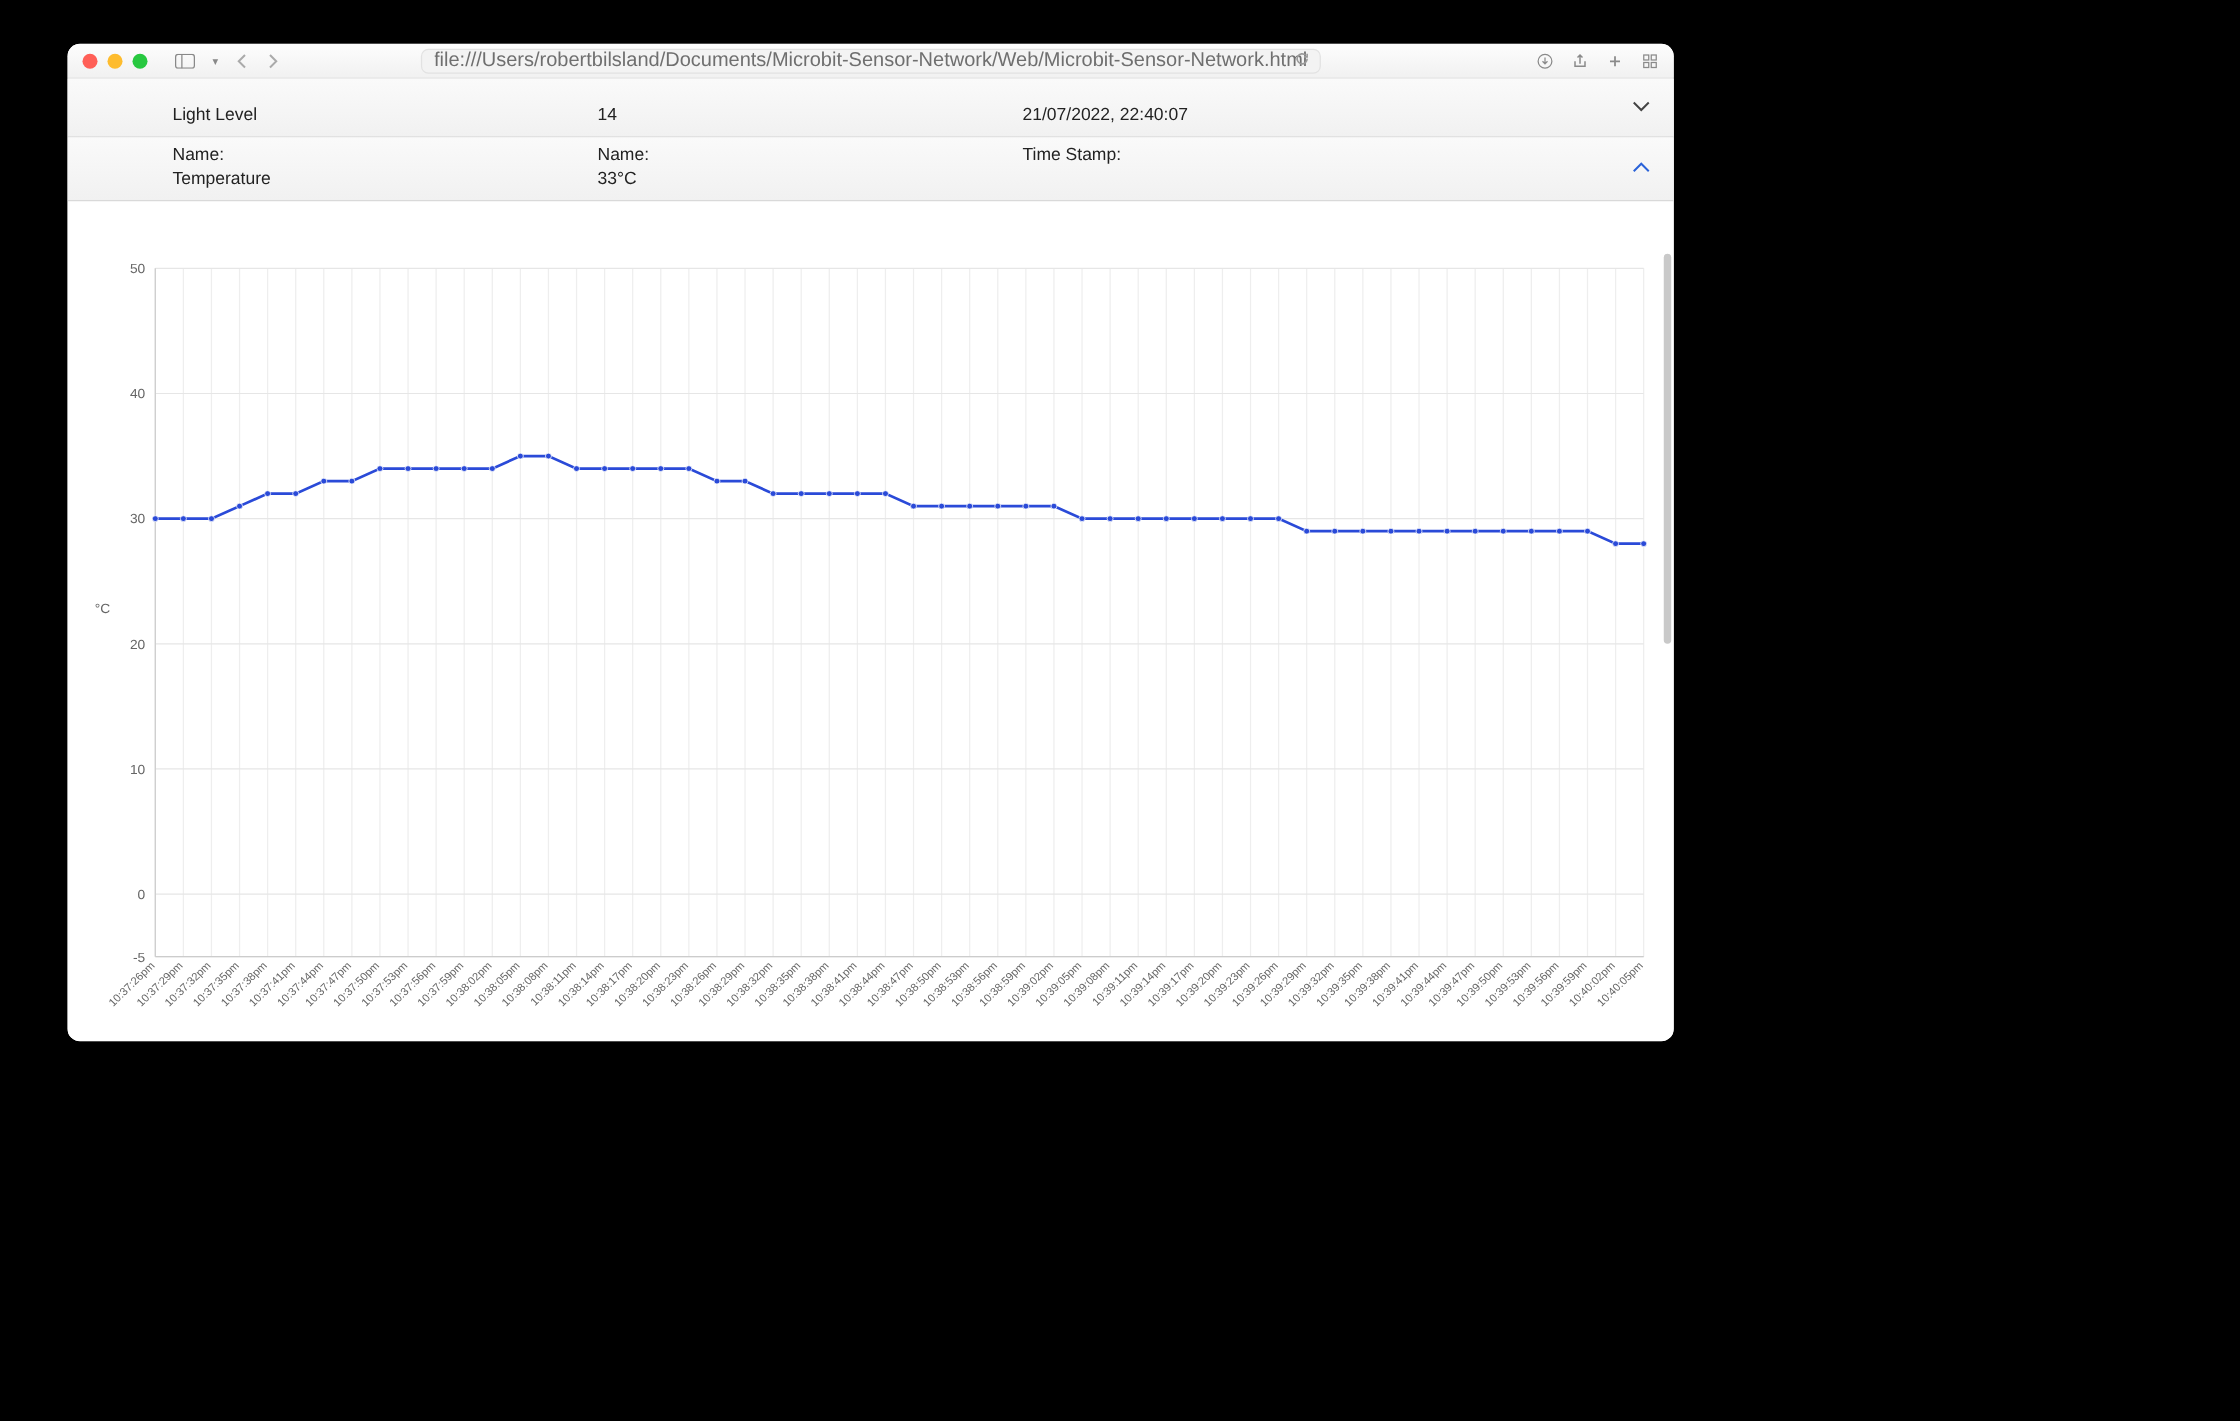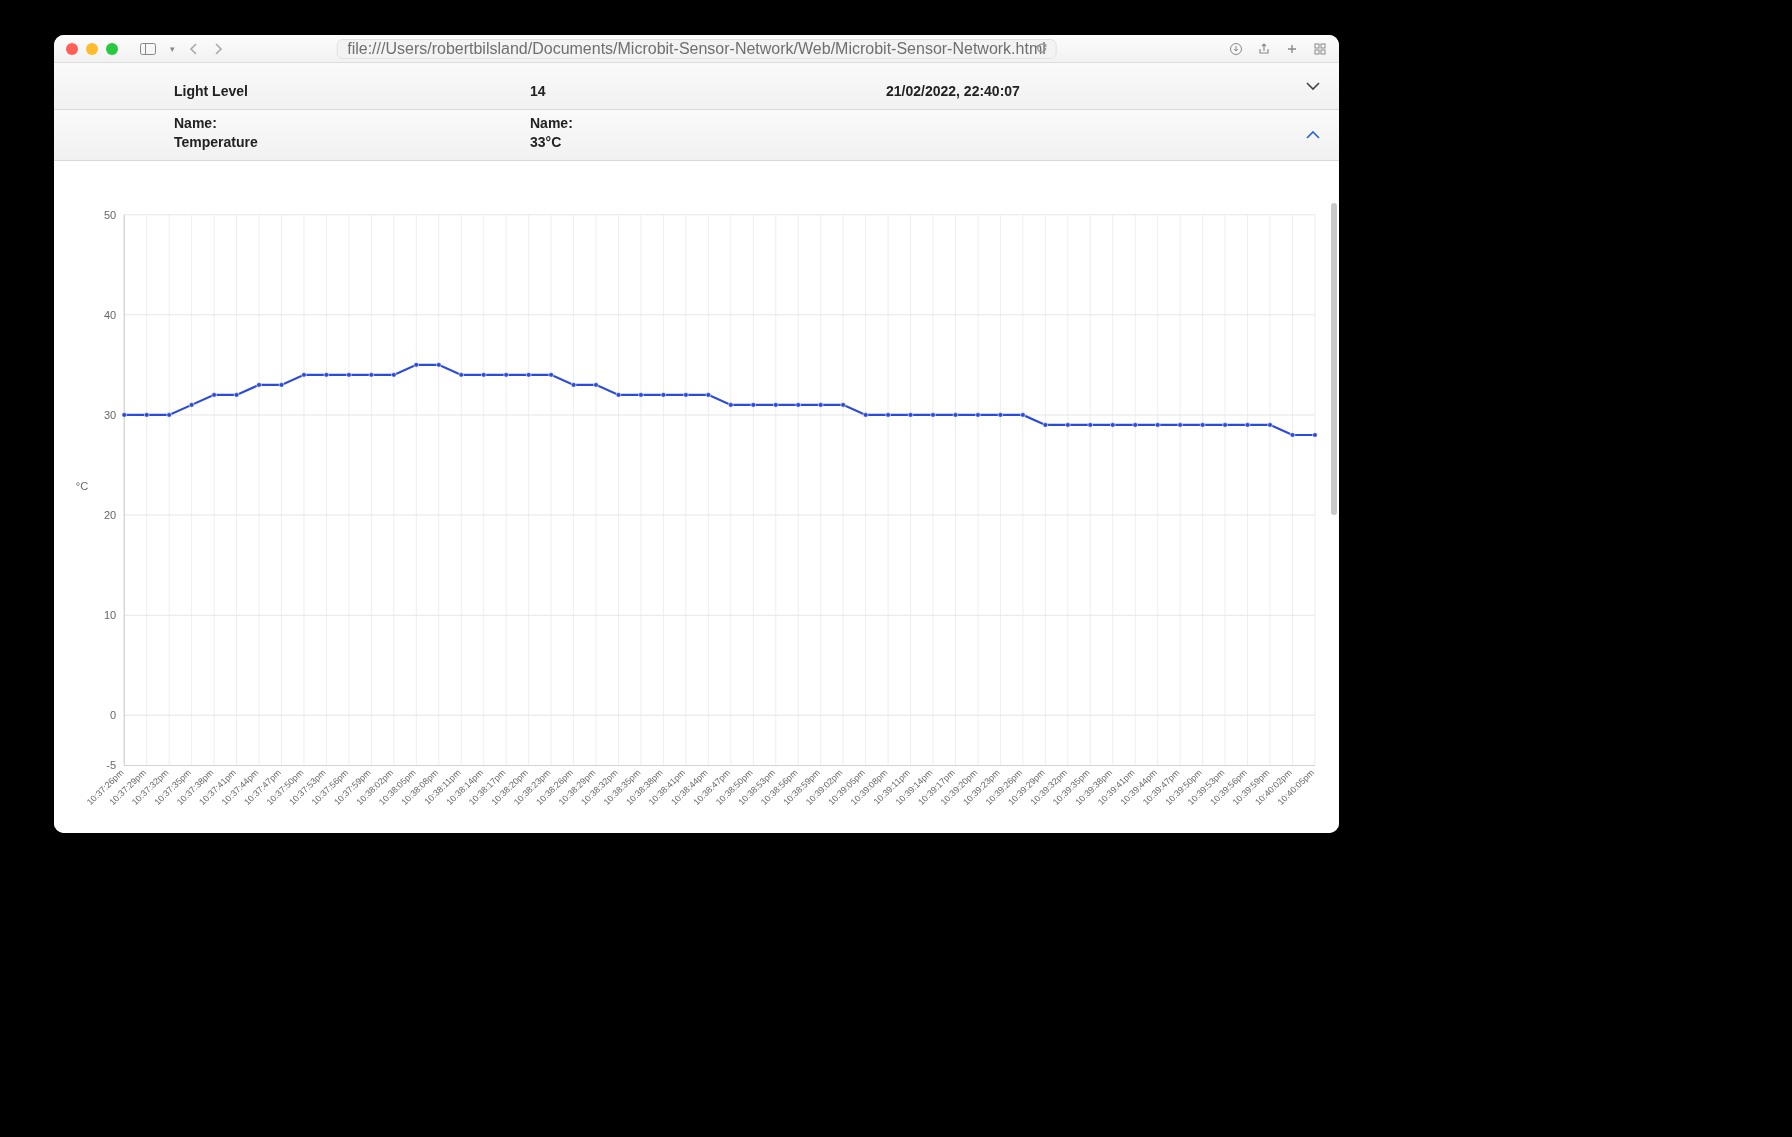--- a/index.html
+++ b/index.html
@@ -48,26 +48,25 @@
   .panel {
     background: linear-gradient(#fafafa, #f1f1f1);
     border-bottom: 1px solid #d9d9d9;
     padding: 4px 0 8px 0;
     position: relative;
   }
   .panel.first { padding-top: 0; }
   .panel-cols {
     display: grid;
     grid-template-columns: 340px 340px 1fr;
-    padding-left: 120px;
-    column-gap: 16px;
+    padding-left: 84px;
+    column-gap: 0;
     font-size: 14px;
     color: #222;
     line-height: 1.35;
-    font-weight: bold;
   }
   .panel .chev {
     position: absolute; right: 18px; top: 50%; transform: translateY(-50%);
     color: #444;
   }
   .panel .chev.blue { color: #2a62d8; }
 
   .chart-area {
     position: absolute;
     left: 0; right: 0; top: 136px; bottom: 0;
@@ -158,41 +157,42 @@
         <div>
           <div style="visibility:hidden">Name:</div>
           <div>Light Level</div>
         </div>
         <div>
           <div style="visibility:hidden">Value:</div>
           <div>14</div>
         </div>
         <div>
           <div style="visibility:hidden">Time Stamp:</div>
-          <div>21/02/2022, 22:40:07</div>
+          <div>21/07/2022, 22:40:07</div>
         </div>
       </div>
       <span class="chev">
         <svg width="16" height="10" viewBox="0 0 16 10">
             <path d="M2 2 L8 8 L14 2" fill="none" stroke="currentColor" stroke-width="1.6"></path>
           </svg>
       </span>
     </div>
 
     <div class="panel">
       <div class="panel-cols">
         <div>
           <div>Name:</div>
           <div>Temperature</div>
         </div>
         <div>
           <div>Name:</div>
           <div>33°C</div>
         </div>
         <div>
+          <div>Time Stamp:</div>
         </div>
       </div>
       <span class="chev blue">
         <svg width="16" height="10" viewBox="0 0 16 10">
             <path d="M2 8 L8 2 L14 8" fill="none" stroke="currentColor" stroke-width="1.6"></path>
           </svg>
       </span>
     </div>
 
     <div class="chart-area">

